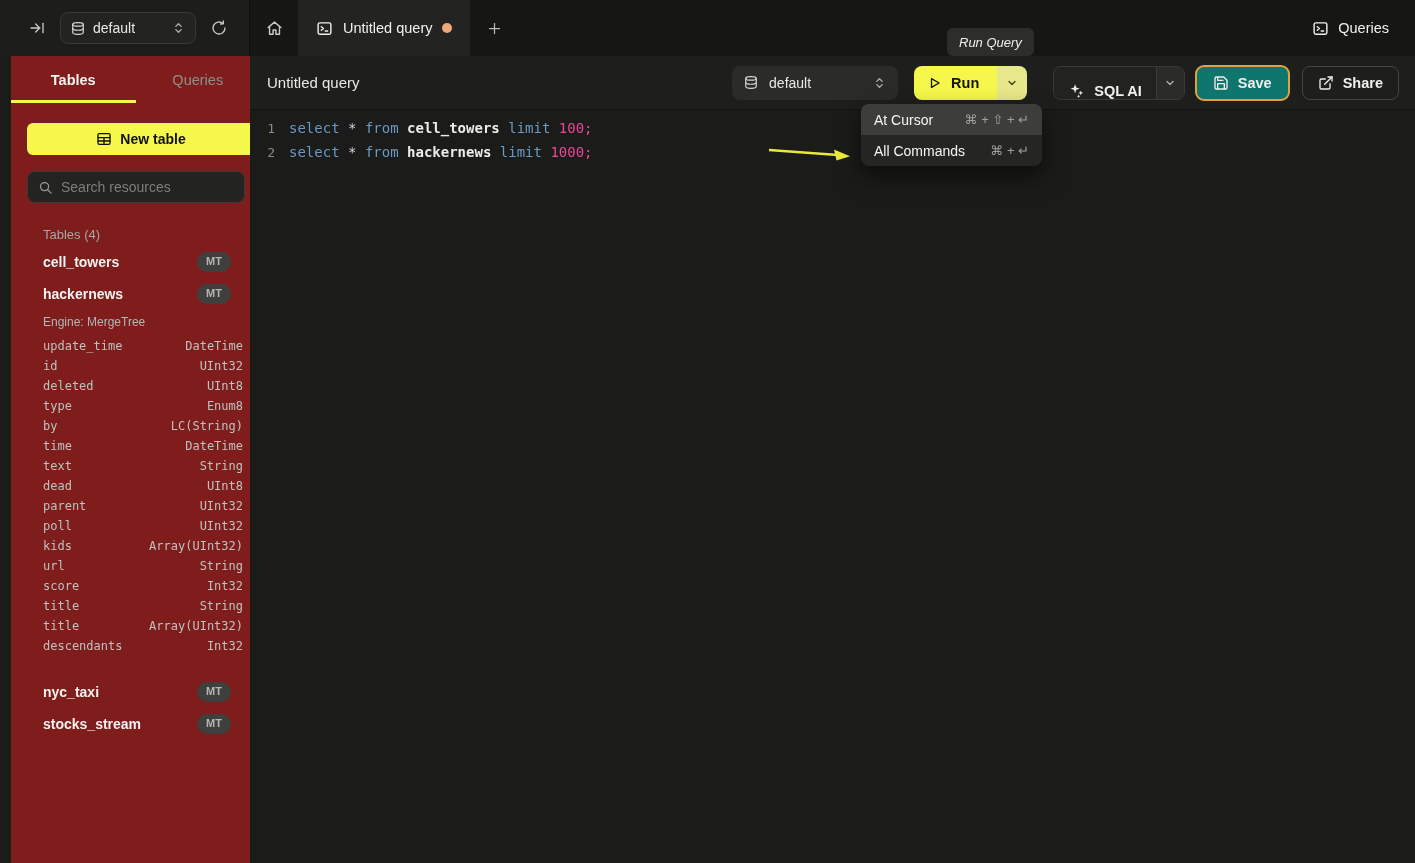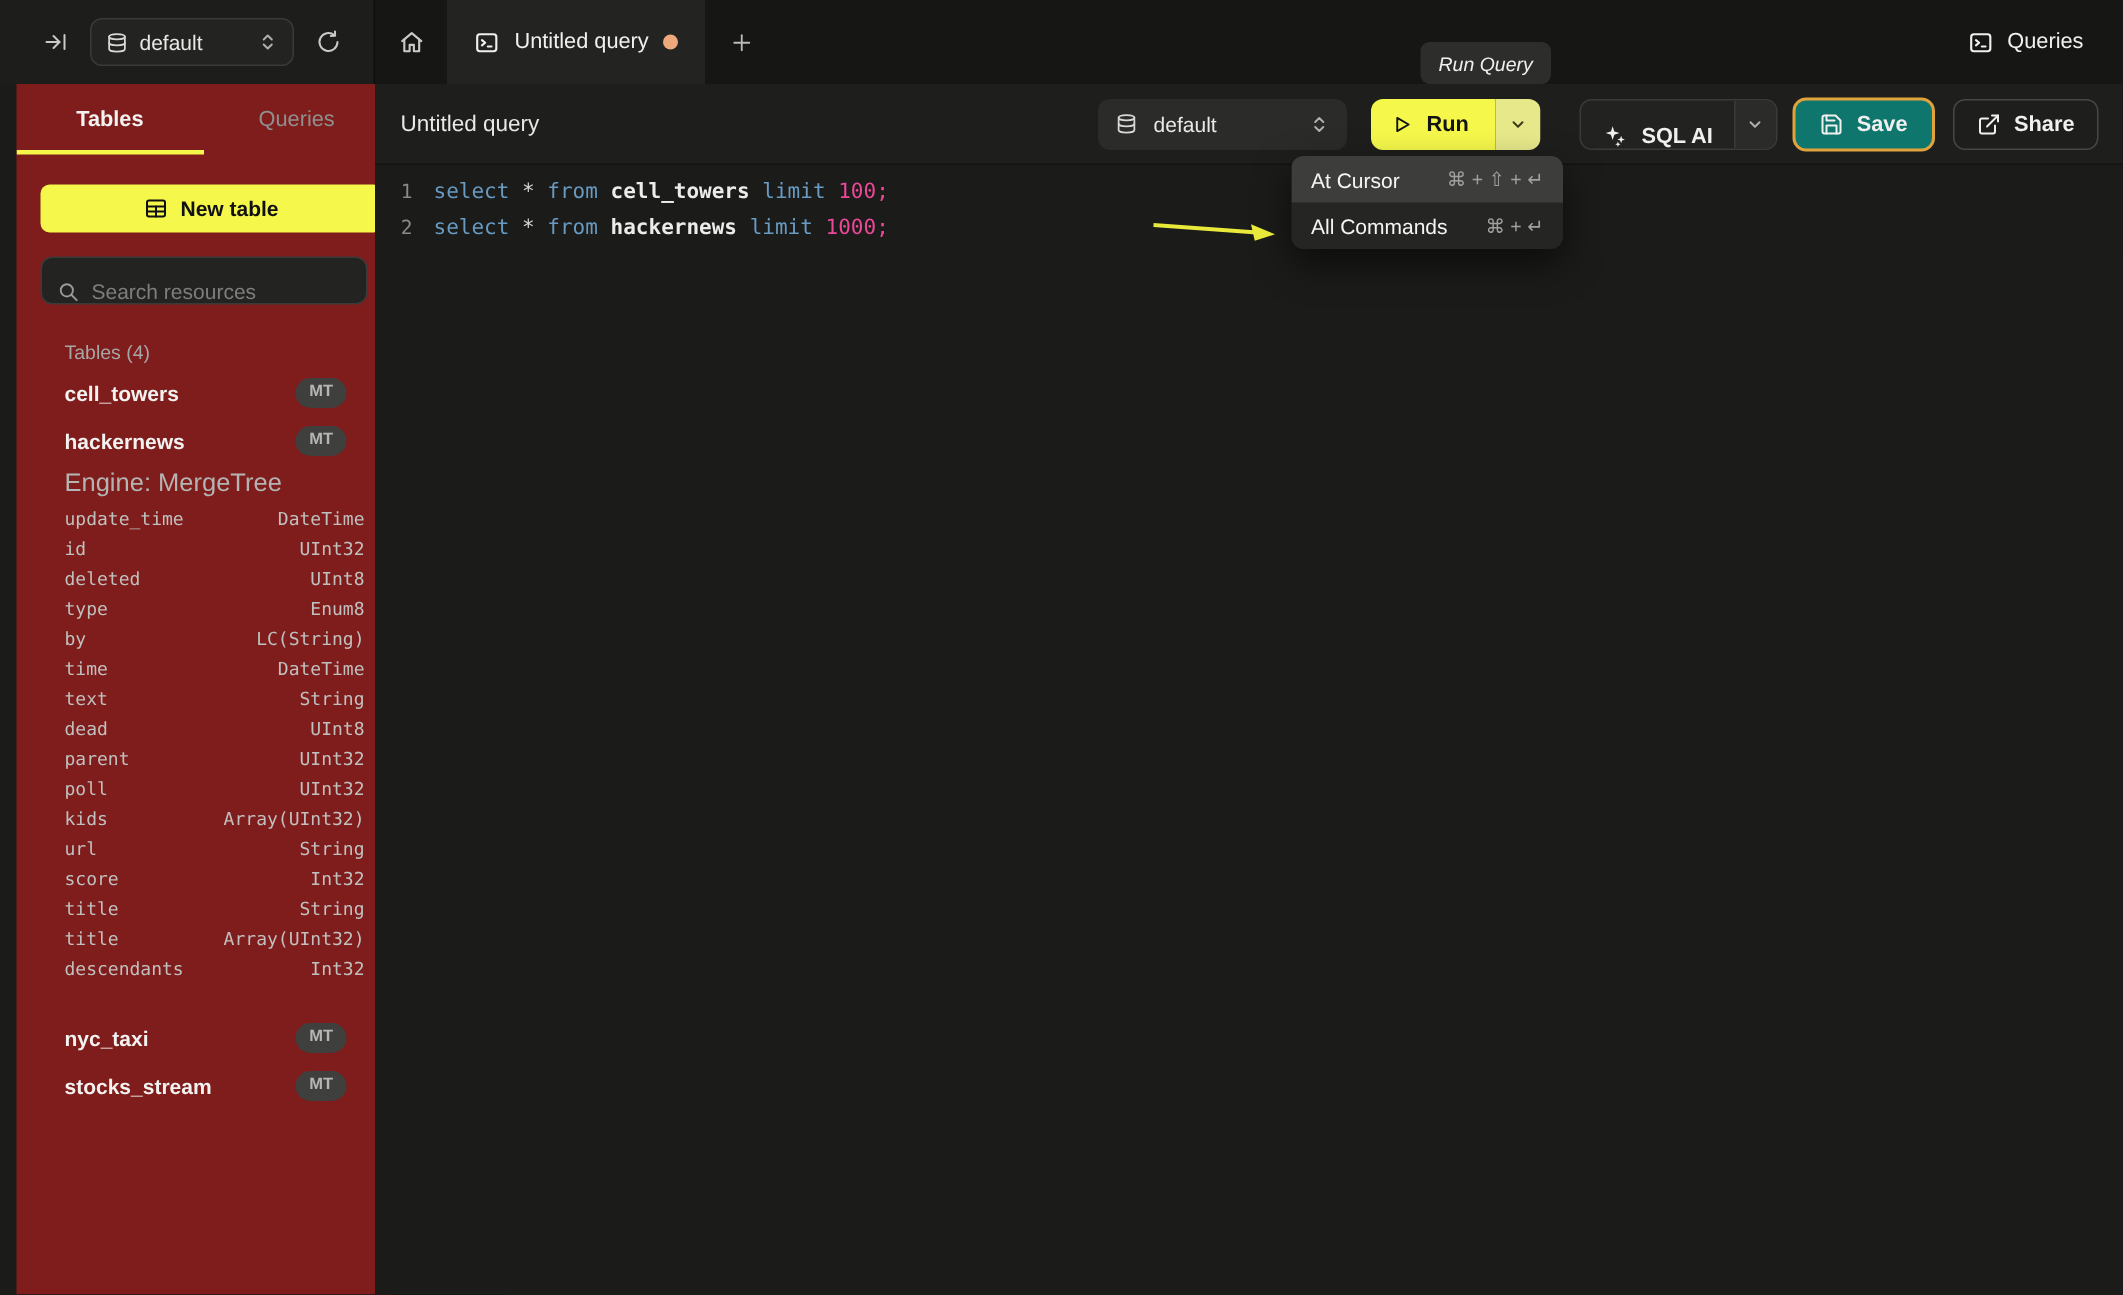--- a/index.html
+++ b/index.html
@@ -40,33 +40,33 @@
   .side-tab { flex:1; background:none; border:none; font-size:14.5px; cursor:pointer; }
   .side-tab.active { color:#f2f2f0; font-weight:600; }
   .side-tab.inactive { color:#8f8f8d; font-weight:400; }
   .tab-underline { position:absolute; left:0; bottom:0; width:125px; height:3px;
     background:#f5f74b; }
   .new-table-btn { margin:20px 16px 0 16px; width:228px; height:32px; background:#f5f74b;
     border:none; border-radius:6px; display:flex; align-items:center; justify-content:center;
     gap:8px; font-size:14px; font-weight:600; color:#111; cursor:pointer;
     font-family:"Liberation Sans", sans-serif; }
   .search-box { margin:16px 16px 0 16px; width:218px; height:32px; background:#232321;
-    border:1px solid #3a3a38; border-radius:8px; display:flex; align-items:flex-end;
+    border:1px solid #3a3a38; border-radius:8px; display:flex; align-items:center;
     gap:8px; padding:0 10px; }
   .search-box input { background:none; border:none; outline:none; color:#d8d8d6;
     font-size:14px; width:100%; font-family:"Liberation Sans", sans-serif; }
   .search-box input::placeholder { color:#7e7e7c; }
   .section-title { margin:24px 0 4px 32px; font-size:13px; color:#a6a6a4; }
   .table-row { height:32px; display:flex; align-items:center; padding:0 29px 0 32px;
     cursor:pointer; }
   .table-name { flex:1; color:#f2f2f0; font-size:14px; font-weight:600; }
   .mt-badge { background:#3f3f3d; color:#b5b5b3; font-size:11px; font-weight:600;
     border-radius:10px; padding:3px 9px; line-height:1.2; }
   .engine-row { height:24px; display:flex; align-items:center; padding-left:32px;
-    color:#b4b4b2; font-size:17px; }
+    color:#b4b4b2; font-size:12px; }
   .columns-block { padding:2px 0 10px 0; }
   .column-row { height:20px; display:flex; align-items:center; padding:0 17px 0 32px;
     font-family:"DejaVu Sans Mono", monospace; font-size:12px; color:#c0c0be; }
   .column-row .cname { flex:1; }
   .spacer-sm { height:10px; }
 
   
   .main { position:absolute; left:250px; top:56px; right:0; bottom:0; background:#1b1b19; }
   .toolbar { height:54px; display:flex; align-items:center; padding:0 16px;
     background:#1e1e1c; border-bottom:1px solid #131311; }

